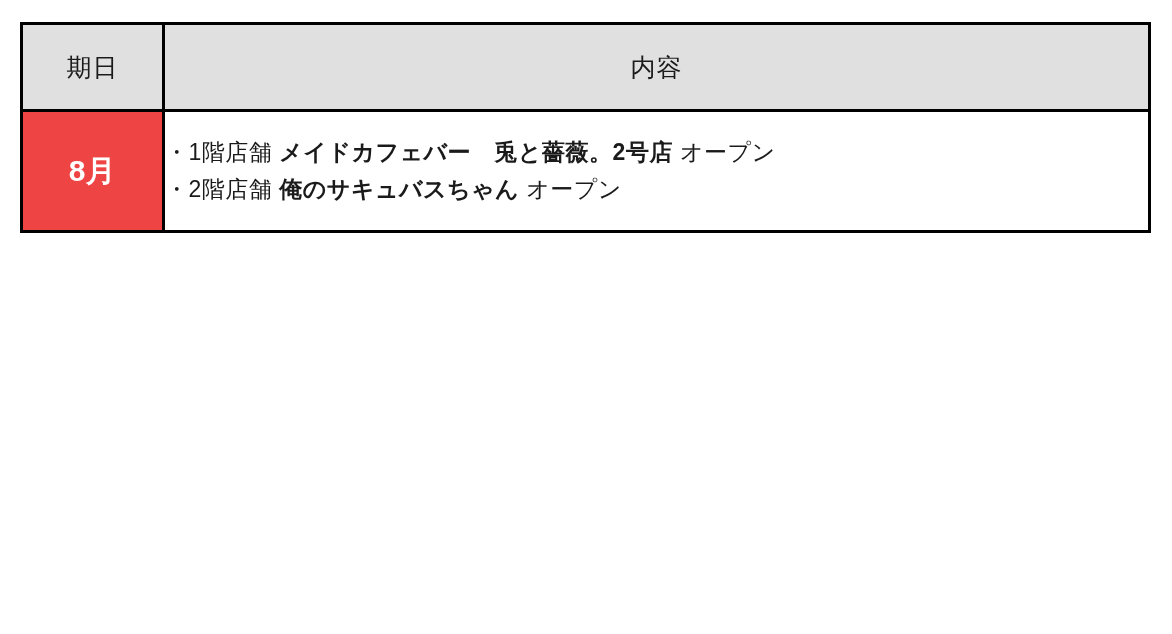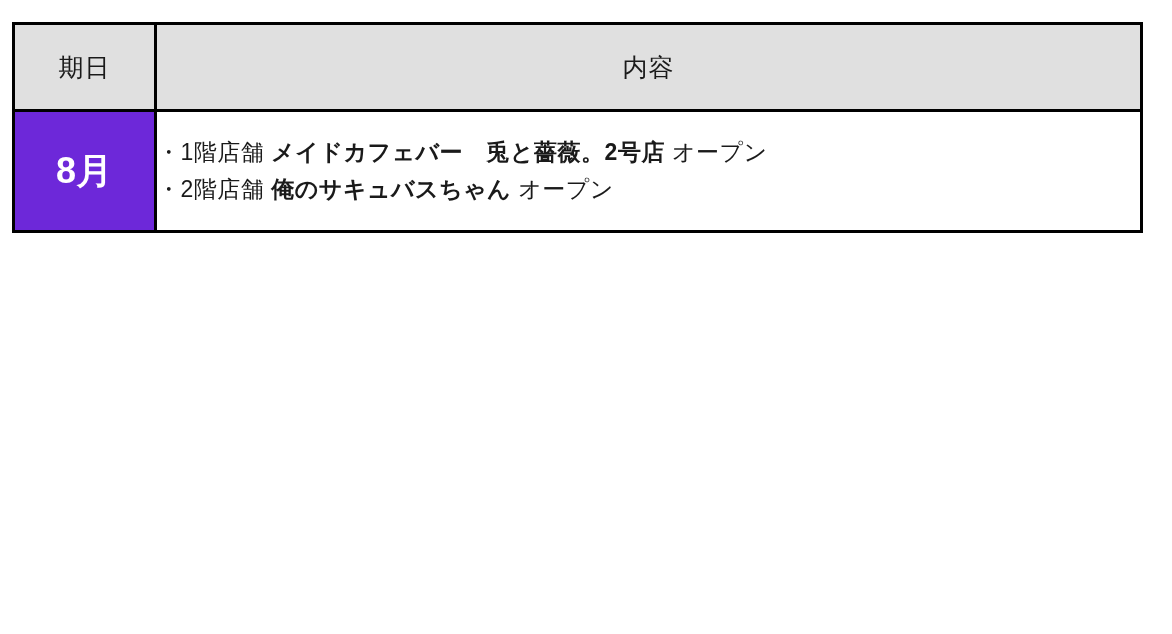--- a/index.html
+++ b/index.html
@@ -17,21 +17,21 @@
 
   .page {
     position: relative;
     width: 1172px;
     height: 634px;
     box-sizing: border-box;
   }
 
   .schedule-table {
     position: absolute;
-    left: 12px;
+    left: 20px;
     top: 22px;
     width: 1128px;
     border-collapse: collapse;
     table-layout: fixed;
   }
 
   .schedule-table td,
   .schedule-table th {
     border: 3px solid #000000;
     padding: 0;
@@ -48,24 +48,24 @@
     text-align: center;
     font-size: 25px;
     font-weight: 400;
     letter-spacing: 1px;
     height: 84px;
     color: #1a1a1a;
   }
 
   
   .date-cell {
-    background: #6d28d9;
+    background: #ef4444;
     color: #ffffff;
     text-align: center;
-    font-size: 36px;
+    font-size: 30px;
     font-weight: bold;
     letter-spacing: 0.5px;
   }
 
   
   .body-cell {
     background: #ffffff;
     padding: 0 0 0 24px;
     font-size: 23px;
     line-height: 1.62;

